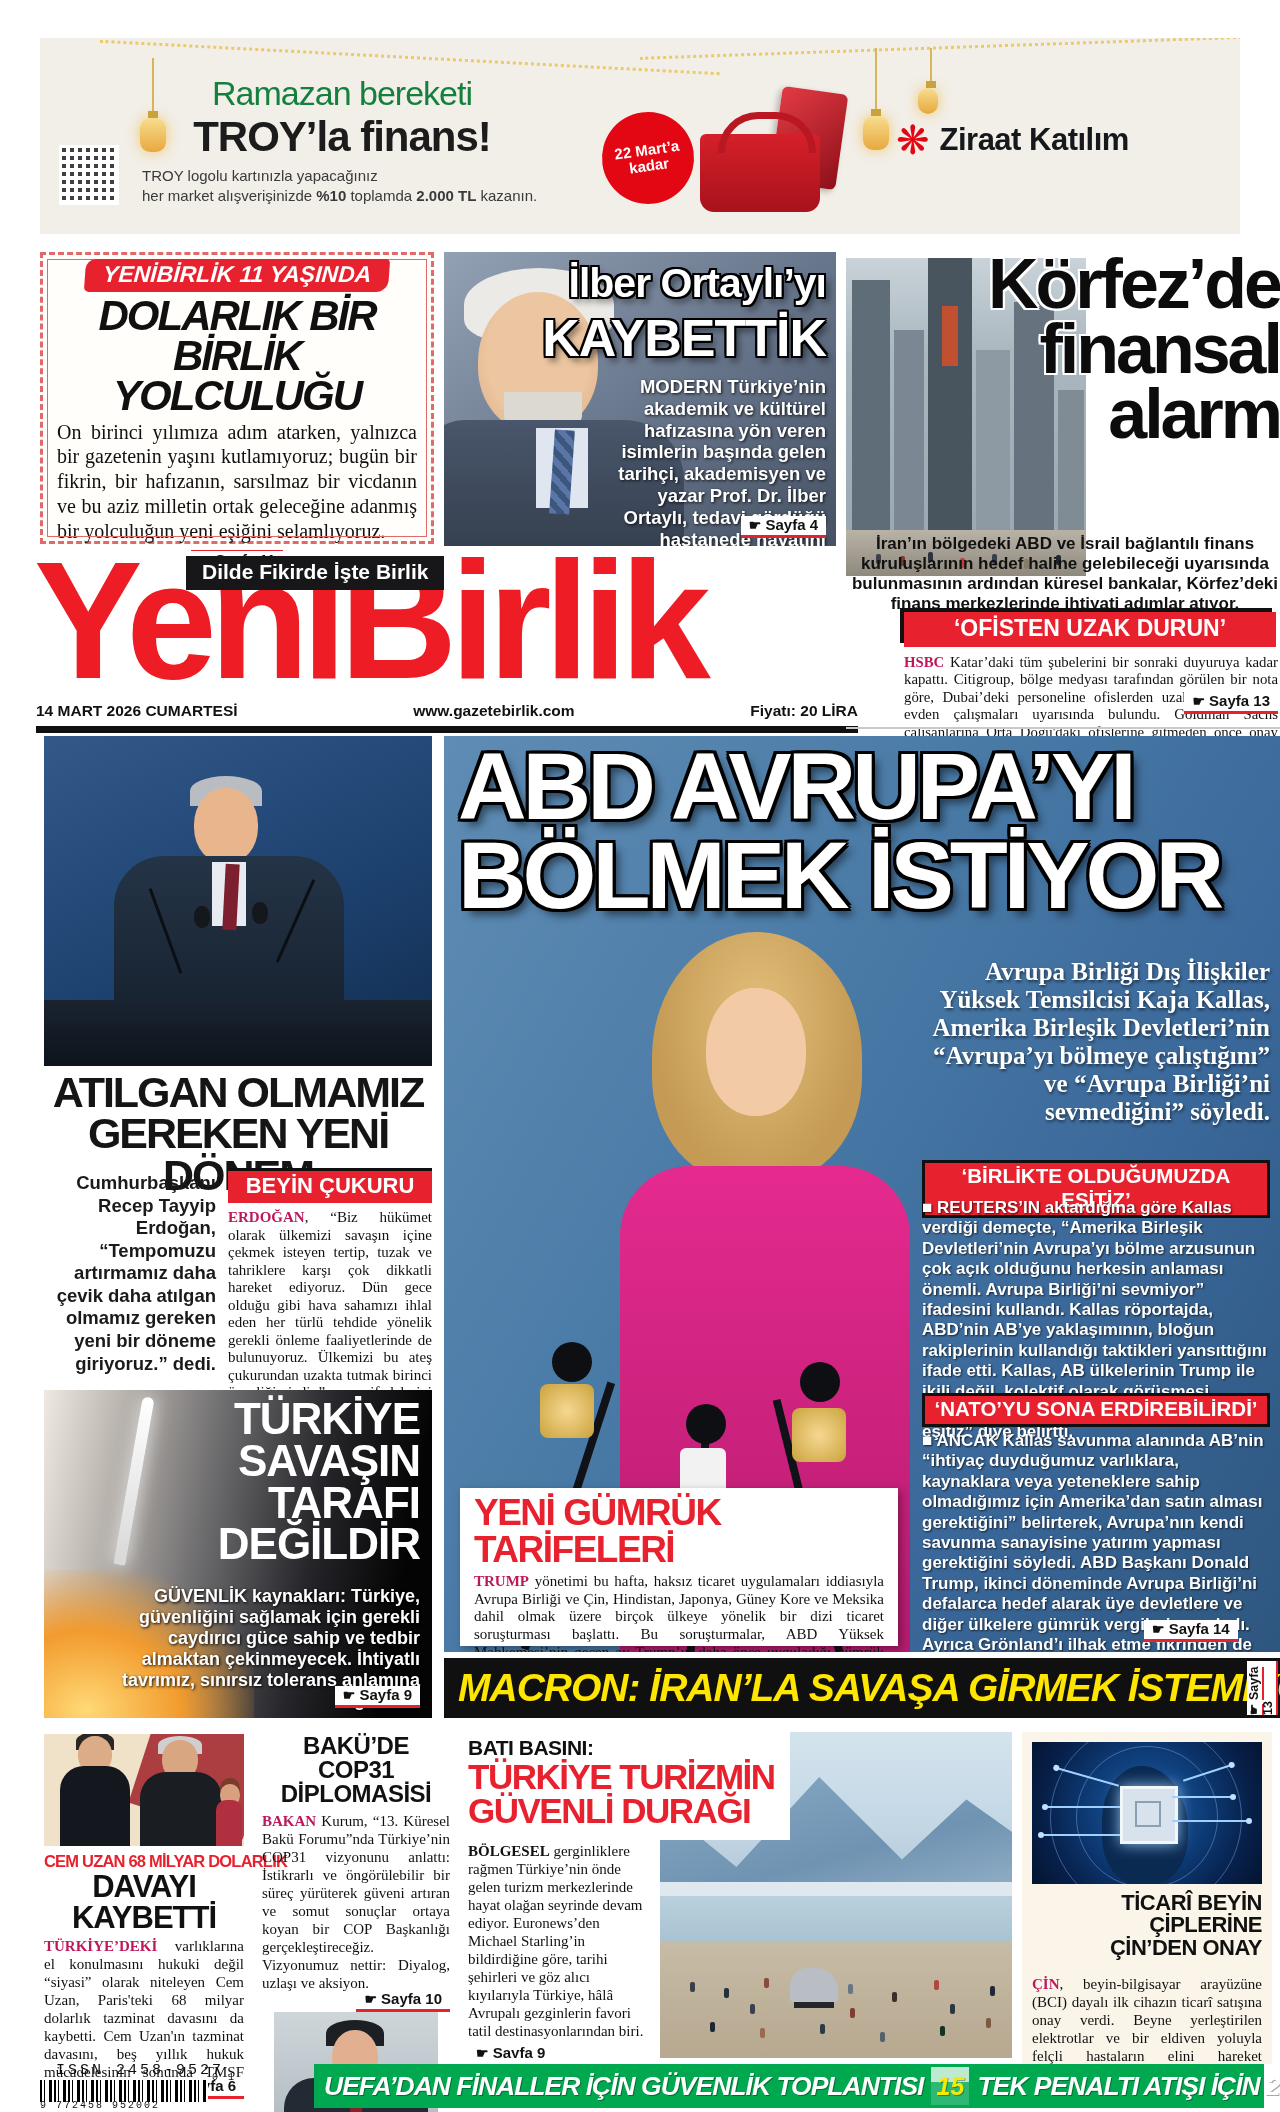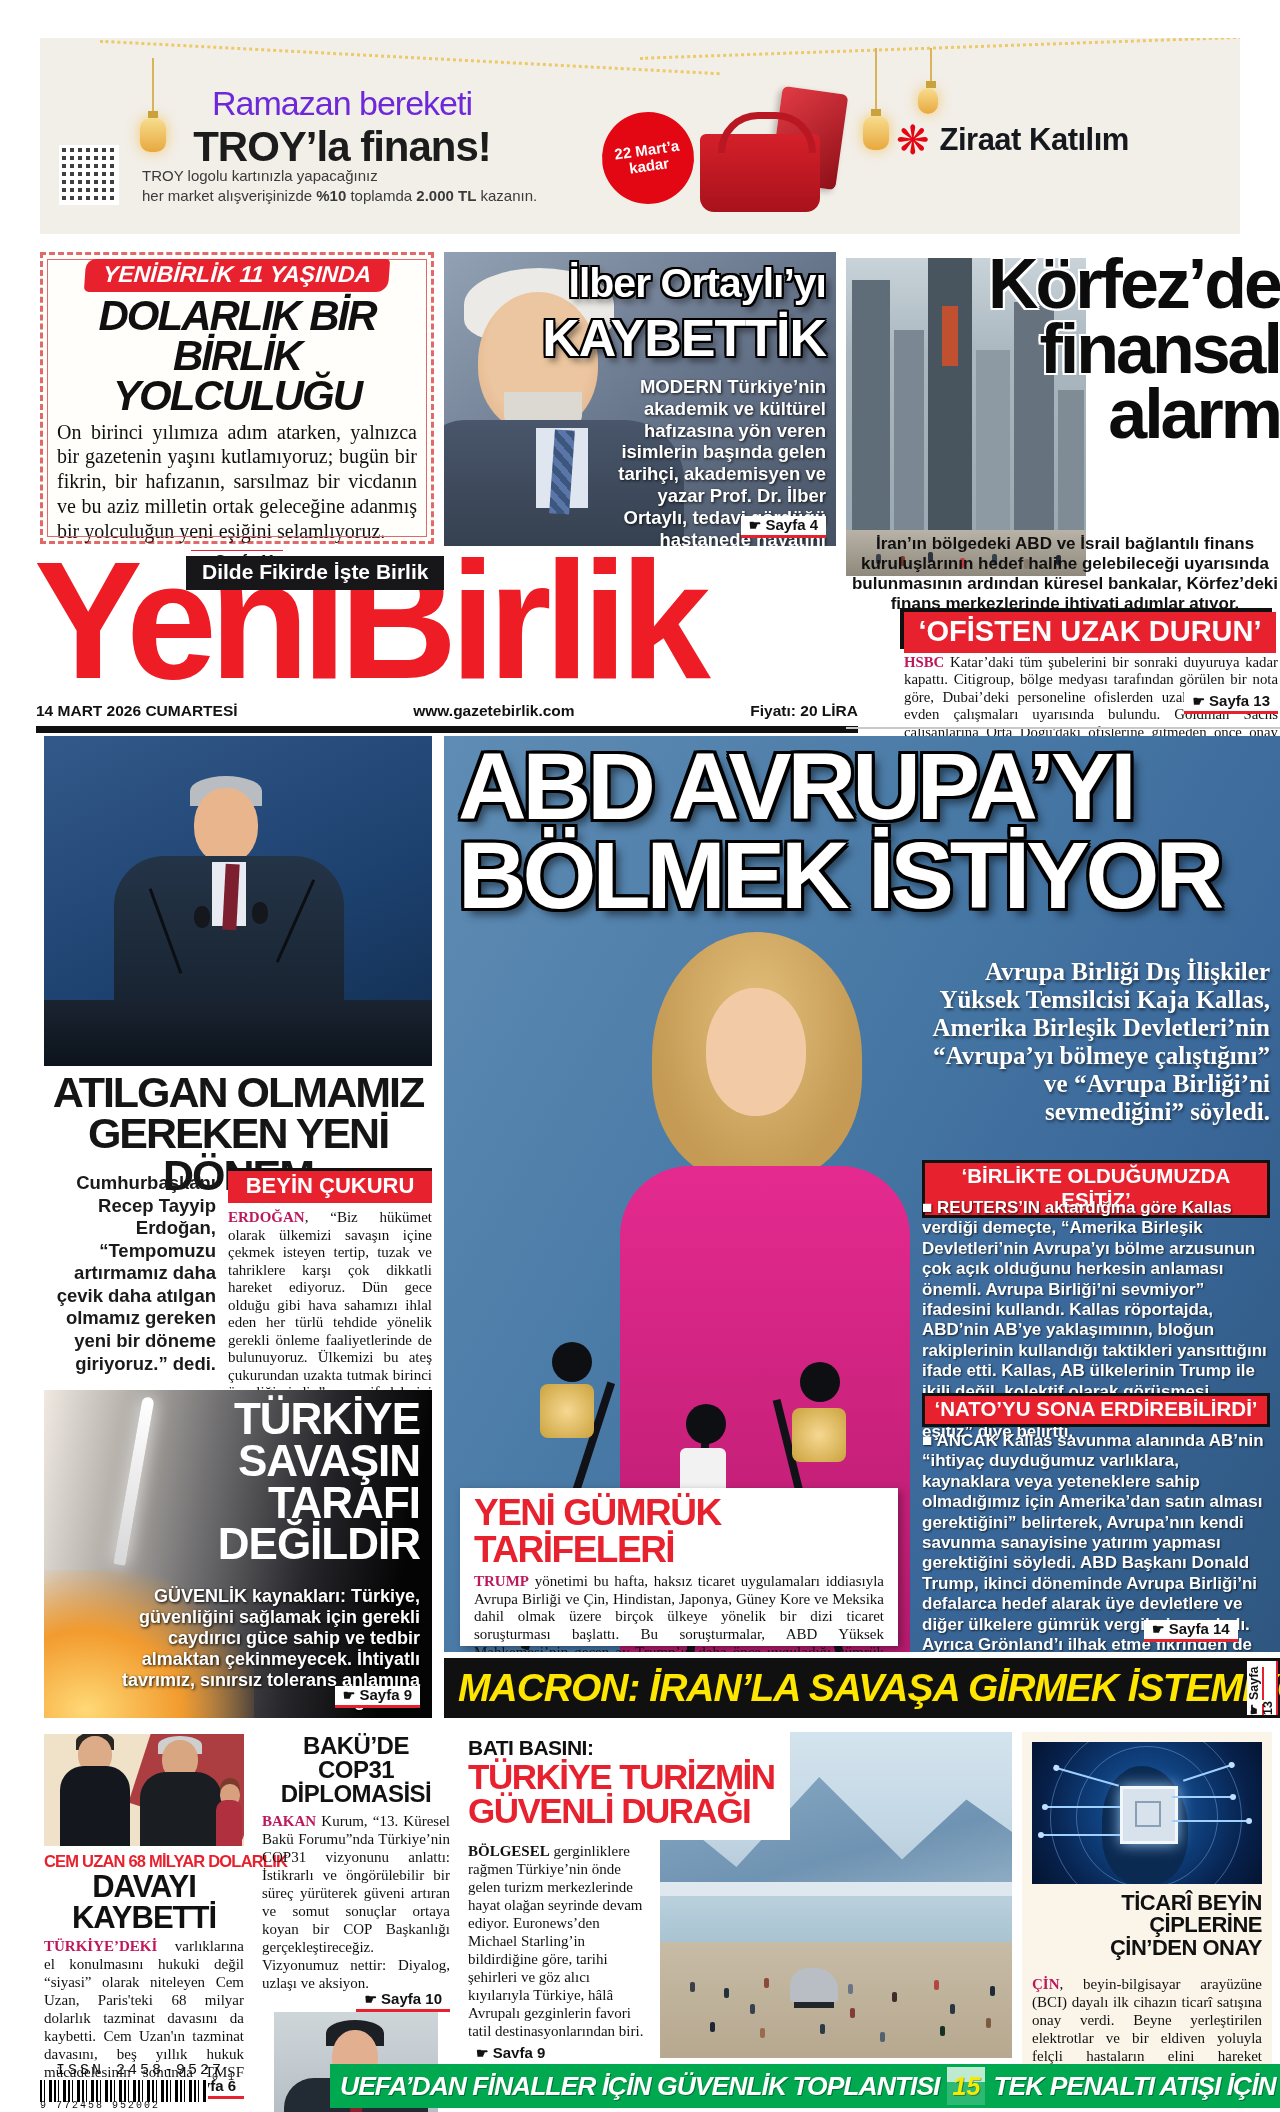--- a/index.html
+++ b/index.html
@@ -13,21 +13,21 @@
   
   #ad{left:40px;top:38px;width:1200px;height:196px;background:#f2efe9;overflow:hidden;}
   .garland{position:absolute;border-top:3px dotted #edc96a;width:620px;}
   .lantern{position:absolute;width:26px;height:34px;background:linear-gradient(#f7dd8e,#e8a83e);
            border-radius:10px;box-shadow:0 0 14px rgba(240,190,80,.8);}
   .lantern:before{content:"";position:absolute;left:8px;top:-7px;width:10px;height:7px;background:#caa23c;}
   .lstring{position:absolute;width:2px;background:#d8b45a;}
   #qr{left:22px;top:110px;width:54px;height:54px;background:
       repeating-linear-gradient(90deg,#222 0 4px,#fff 4px 8px),
       repeating-linear-gradient(#222 0 4px,#fff 4px 8px);background-blend-mode:screen;outline:3px solid #fff;}
-  .adline1{font-size:34px;color:#6d28d9;letter-spacing:-1px;margin-top:10px;}
+  .adline1{font-size:34px;color:#15803d;letter-spacing:-1px;}
   .adline2{font-size:42px;font-weight:700;color:#1c1c1c;letter-spacing:-1px;}
   .adfine{font-size:15px;color:#3a3a3a;line-height:1.35;}
   #adbadge{left:562px;top:74px;width:92px;height:92px;border-radius:50%;background:#e30613;color:#fff;
            display:flex;align-items:center;justify-content:center;text-align:center;font-weight:700;
            font-size:15px;line-height:1.1;transform:rotate(-8deg);z-index:3;}
   #prod{left:640px;top:42px;width:180px;height:154px;}
   .basket{position:absolute;left:20px;top:54px;width:120px;height:78px;background:linear-gradient(#d5202a,#a8121c);
           border-radius:6px 6px 14px 14px;}
   .basket:before{content:"";position:absolute;left:18px;top:-22px;width:84px;height:34px;border:7px solid #b91722;
           border-bottom:none;border-radius:40px 40px 0 0;}
@@ -62,21 +62,21 @@
   #ortayli .bd{right:10px;top:124px;width:235px;text-align:right;color:#fff;font-weight:700;font-size:18.5px;line-height:1.18;text-shadow:1px 1px 3px rgba(0,0,0,.85);}
   #ortayli .pageref{position:absolute;right:10px;bottom:8px;}
   
   #korfez{left:846px;top:252px;width:434px;height:478px;}
   #kphoto{left:0;top:6px;width:240px;height:318px;background:linear-gradient(#c9d3d9 0%,#aab7bf 30%,#97a5ae 100%);overflow:hidden;}
   .bldg{position:absolute;bottom:46px;}
   #kwalk{position:absolute;left:0;bottom:0;width:100%;height:46px;background:linear-gradient(#b9b2a6,#8f887c);}
   .crowd{position:absolute;width:5px;height:10px;background:#3a3f4a;border-radius:2px;}
   #korfez .hl{left:0;top:0;width:434px;text-align:right;font-weight:700;color:#0c0c0c;font-size:70px;line-height:.93;letter-spacing:-3px;}
   #korfez .deck{left:4px;top:282px;width:430px;text-align:center;font-weight:700;font-size:17px;line-height:1.18;}
-  #korfez .redbox{left:58px;top:360px;width:372px;background:#e8212e;color:#fff;font-weight:700;font-size:29px;
+  #korfez .redbox{left:58px;top:360px;width:372px;background:#e8212e;color:#fff;font-weight:700;font-size:23px;
                   text-align:center;padding:3px 0 5px;box-shadow:-4px -4px 0 #101010;}
   #korfez .bd{left:58px;top:402px;width:374px;font-size:14.8px;line-height:1.18;}
   #korfez .pageref{position:absolute;right:2px;top:440px;}
   
   #slogan{left:186px;top:556px;background:#17171a;color:#fff;font-weight:700;font-size:21px;padding:4px 16px 6px;}
   #logo{left:34px;top:536px;color:#ee1c25;font-weight:700;font-size:158px;line-height:1;letter-spacing:-7px;
         transform:scaleX(1.03) scaleY(1.06);transform-origin:left top;}
   #dateline{left:36px;top:702px;width:822px;display:flex;justify-content:space-between;font-weight:700;font-size:15.5px;}
   #mrule{left:36px;top:726px;width:822px;height:7px;background:#101010;}
   #krule{left:846px;top:727px;width:434px;height:2px;background:#c9c9c9;}
@@ -179,21 +179,21 @@
   .cl{position:absolute;background:#9fd0ff;height:2px;}
   .cl:after{content:"";position:absolute;right:-4px;top:-2px;width:6px;height:6px;background:#bfe0ff;border-radius:50%;}
   #chip h3{margin:8px 0 16px;text-align:right;font-size:22px;line-height:1.02;letter-spacing:-0.5px;}
   #chip .bd{margin-top:6px;font-size:15px;line-height:1.2;}
   #chip .pageref{float:right;margin-top:-22px;background:#faf5e8;}
   
   #issn{left:56px;top:2062px;font-size:15px;letter-spacing:3px;color:#101010;}
   #barcode{left:40px;top:2080px;width:168px;height:22px;background:repeating-linear-gradient(90deg,#000 0 2px,#fff 2px 4px,#000 4px 5px,#fff 5px 9px,#000 9px 12px,#fff 12px 14px);}
   #bcd{left:40px;top:2100px;font-size:10px;letter-spacing:2px;text-align:center;}
   #bcsup{left:212px;top:2072px;font-size:10px;letter-spacing:2px;}
-  #sports{left:330px;top:2064px;width:950px;height:44px;background:#00a94f;display:flex;align-items:center;padding-left:10px;box-sizing:border-box;gap:8px;}
+  #sports{left:314px;top:2064px;width:950px;height:44px;background:#00a94f;display:flex;align-items:center;padding-left:10px;box-sizing:border-box;gap:8px;}
   #sports .st{color:#fff;font-weight:700;font-style:italic;font-size:26.5px;letter-spacing:-1px;white-space:nowrap;text-shadow:1px 1px 0 rgba(0,0,0,.35);}
   .pgchip{flex:0 0 auto;width:38px;height:38px;background:linear-gradient(#bfead2 0 40%,#2db873 40%);display:flex;align-items:center;justify-content:center;
           color:#f6ea00;font-weight:700;font-style:italic;font-size:25px;text-shadow:1px 1px 0 rgba(0,0,0,.3);}
 </style>
 </head>
 <body>
 
 <div id="page">
 
   <div id="ad" class="abs">

